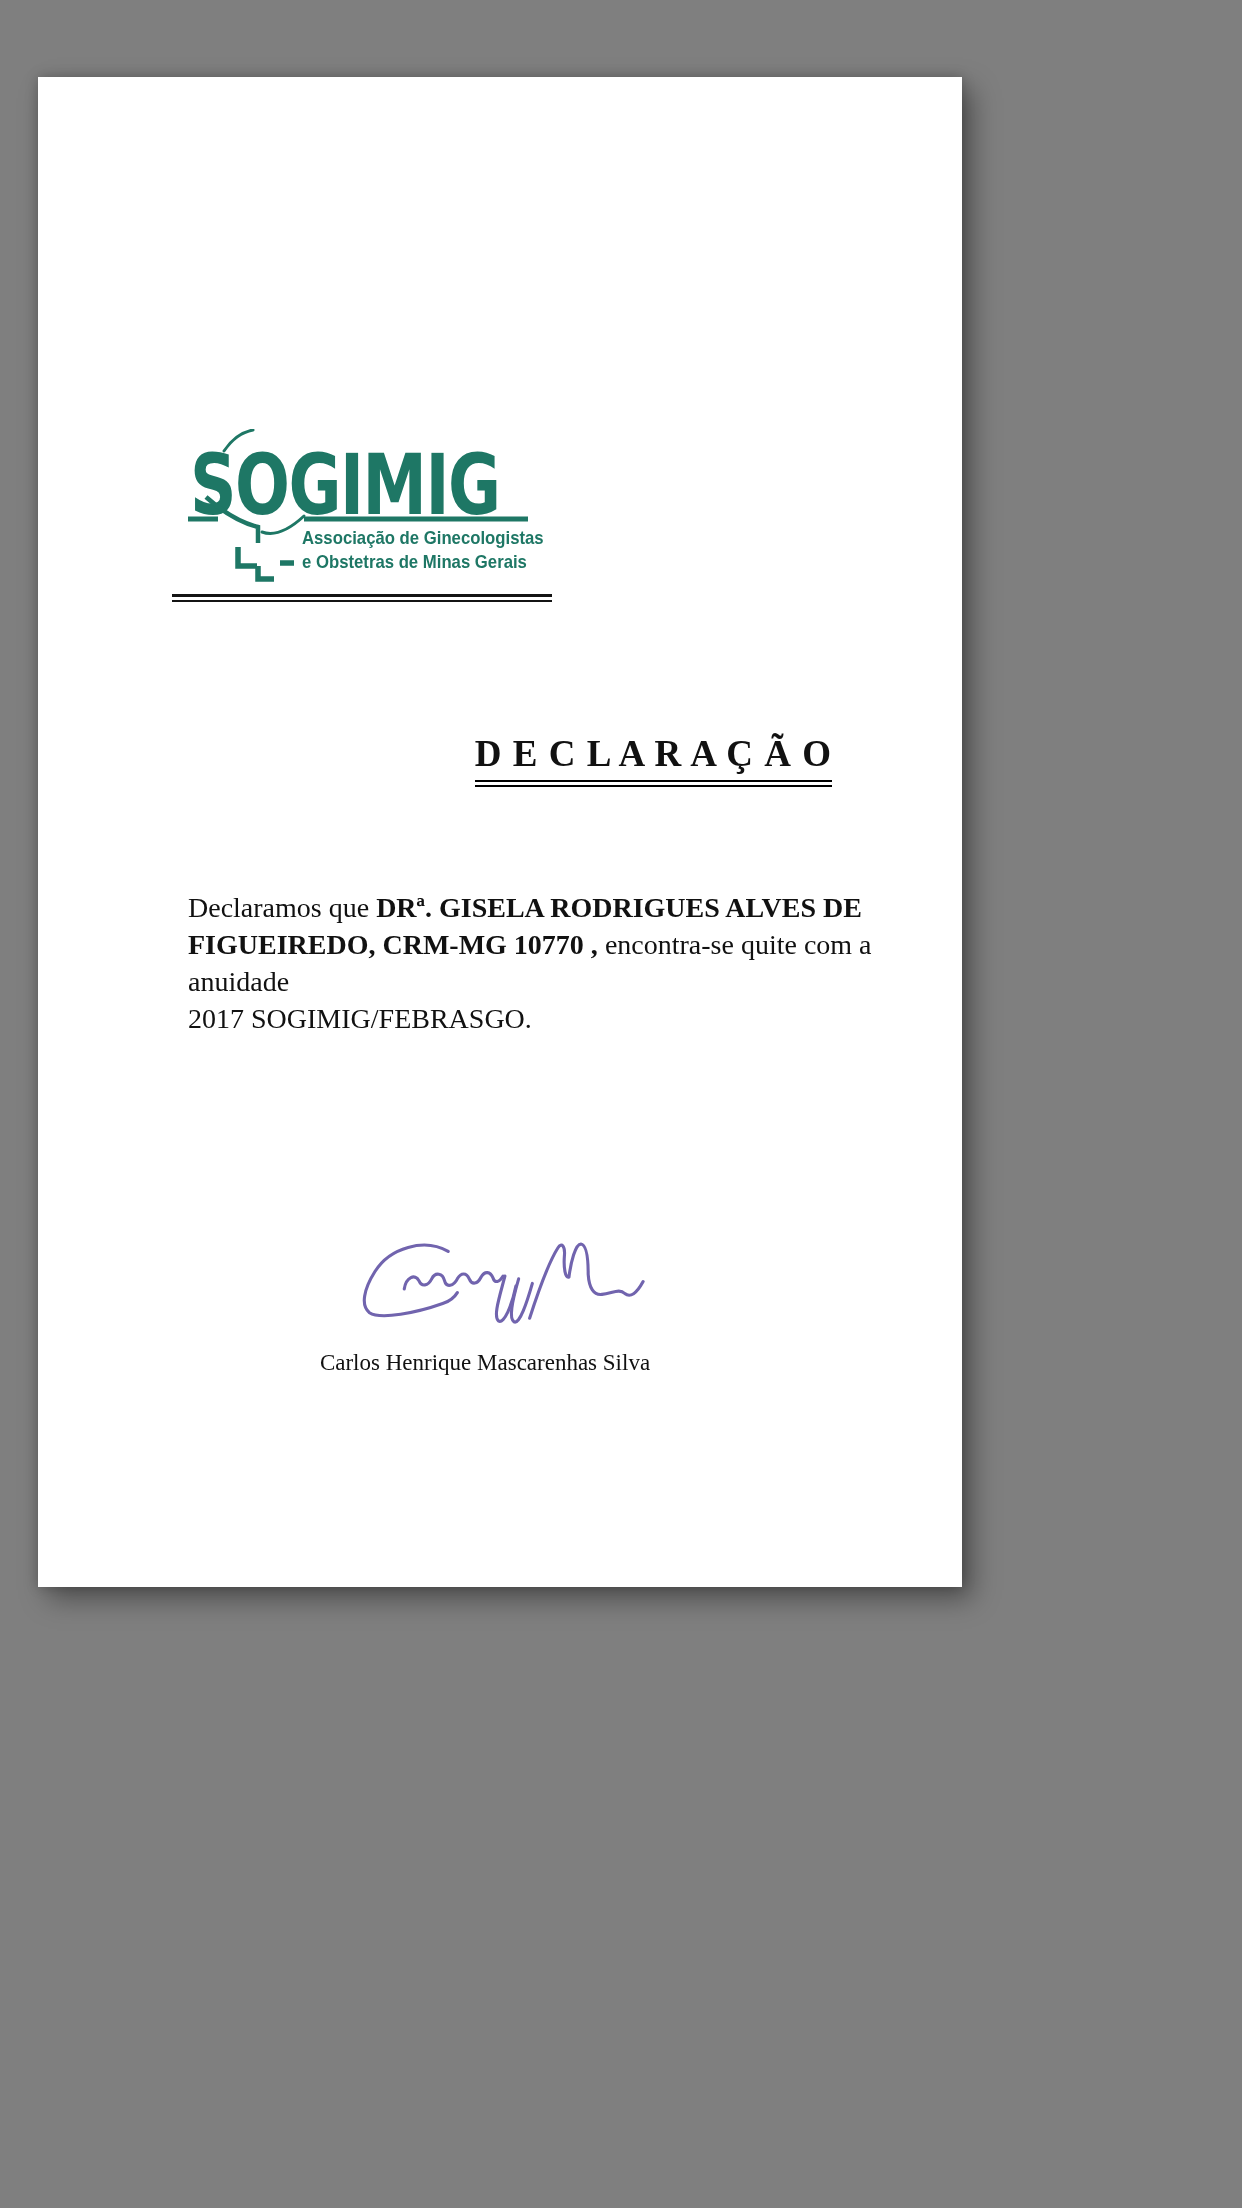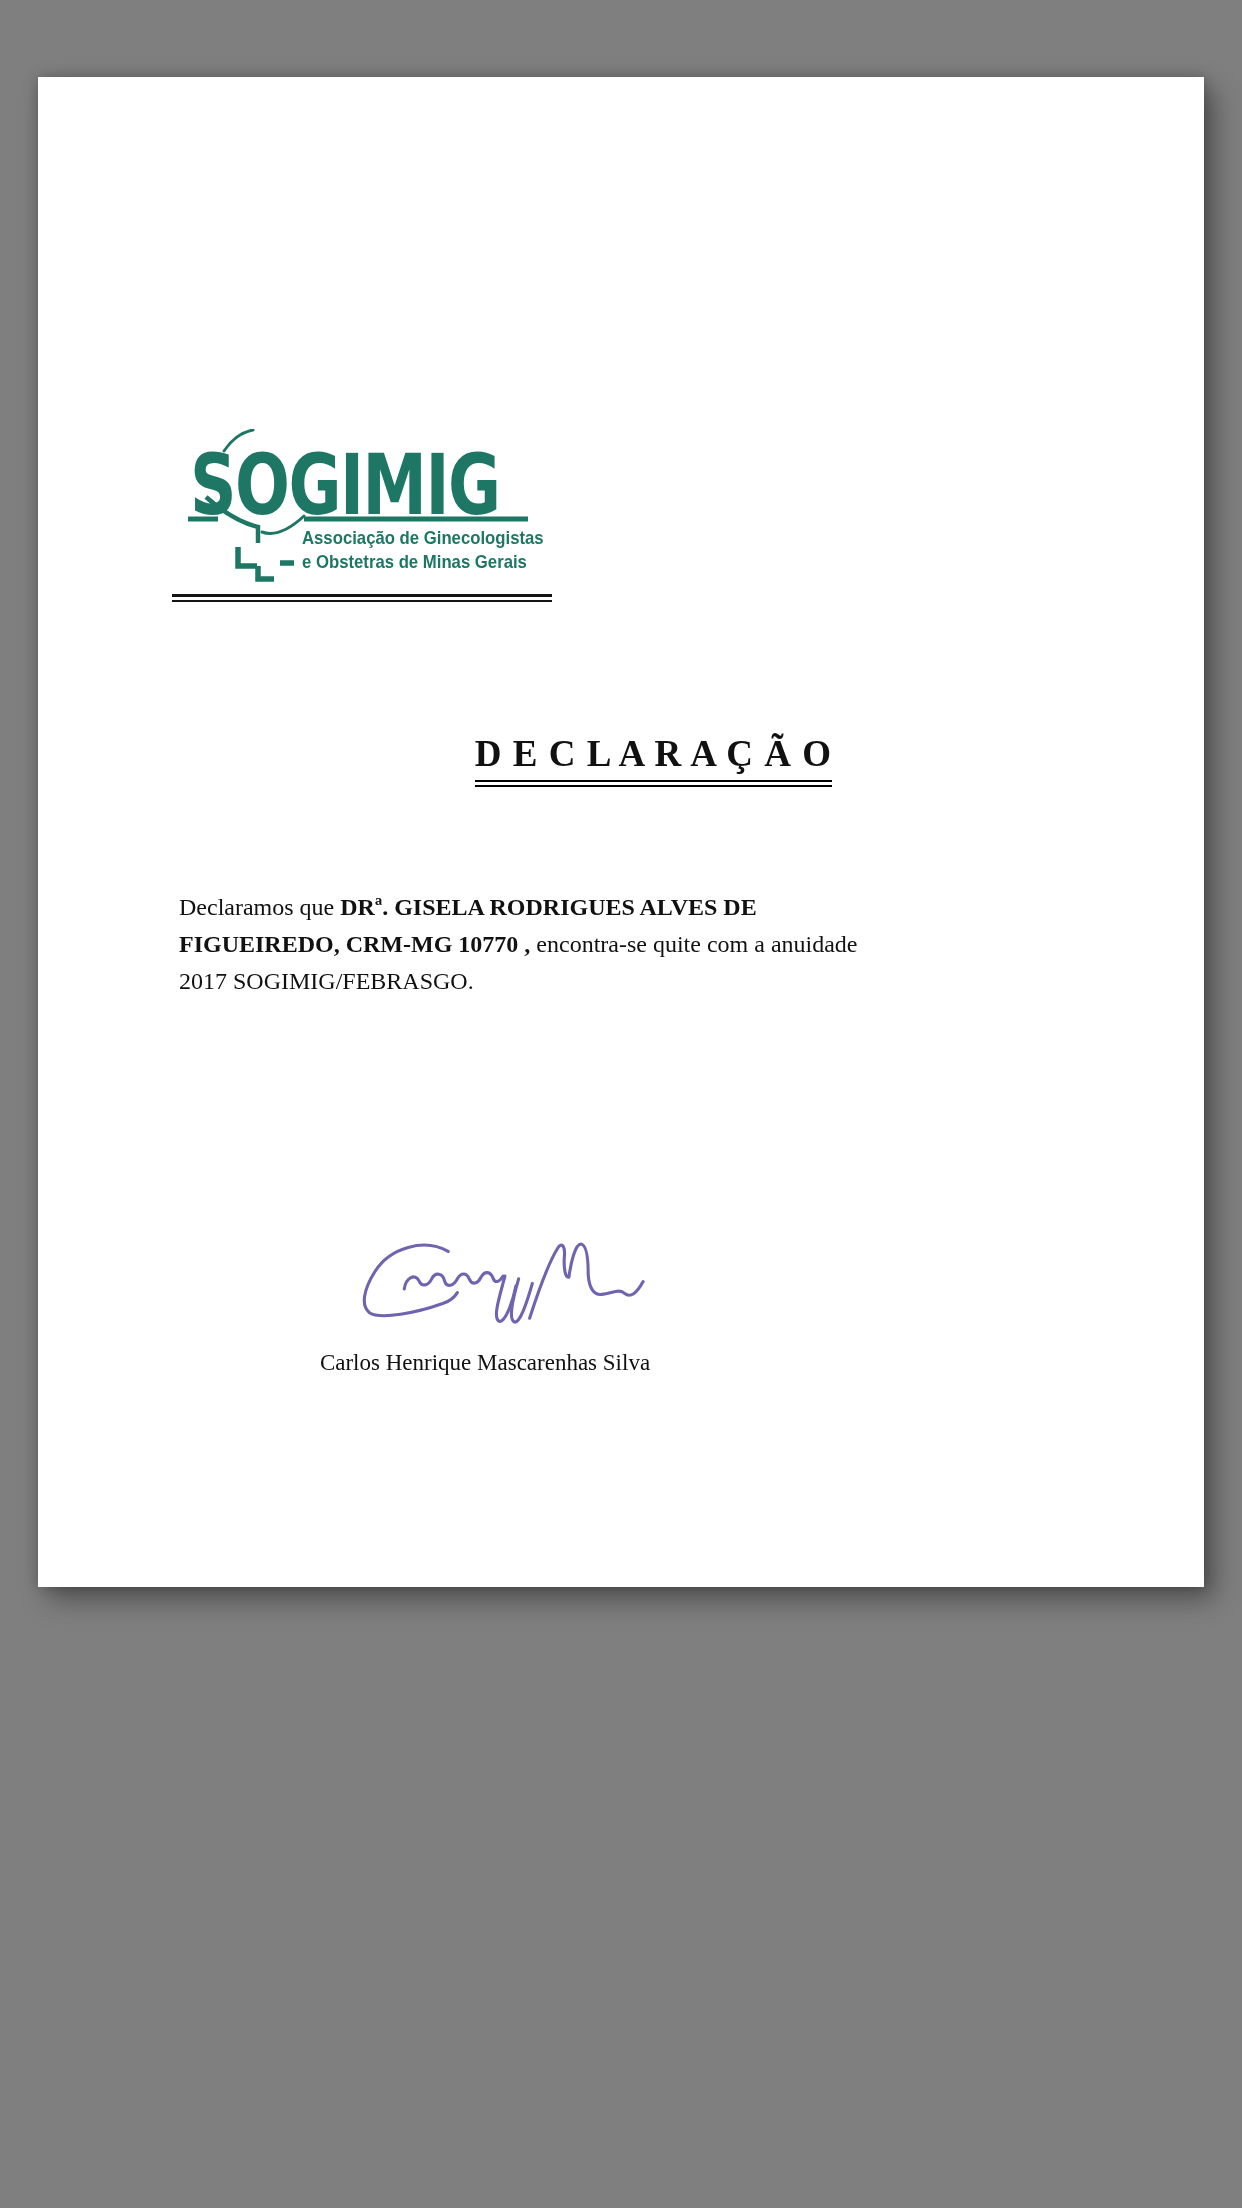--- a/index.html
+++ b/index.html
@@ -8,21 +8,21 @@
     width: 1242px;
     height: 2208px;
     background: #7f7f7f;
     overflow: hidden;
     font-family: "Liberation Serif", serif;
     color: #111111;
   }
   #page {
     position: absolute;
     left: 38px; top: 77px;
-    width: 1166px; height: 1510px;
+    width: 924px; height: 1510px;
     background: #ffffff;
     box-shadow: 10px 12px 26px rgba(0,0,0,0.38), 0 0 12px rgba(0,0,0,0.22);
   }
   
   .logo-block {
     position: absolute;
     left: 130px; top: 352px;
     width: 400px; height: 162px;
   }
   .logo-wordmark {
@@ -72,23 +72,23 @@
     font-size: 37px;
     line-height: 42px;
     letter-spacing: 1px;
     padding-bottom: 5px;
     border-bottom: 7px double #000000;
     white-space: nowrap;
   }
   
   .body-text {
     position: absolute;
-    left: 141px; top: 812px;
+    left: 150px; top: 812px;
     width: 700px;
-    font-size: 24px;
+    font-size: 28px;
     line-height: 37px;
   }
   .body-text .b { font-weight: bold; }
   .date-line {
     position: absolute;
     left: 134px; top: 1016px;
     font-size: 28px;
     line-height: 37px;
   }
   

